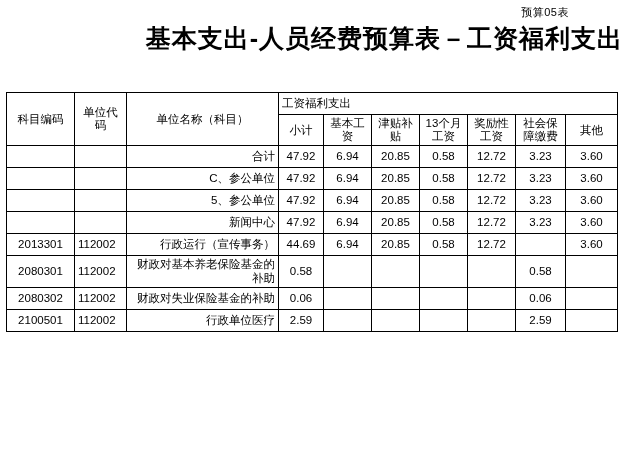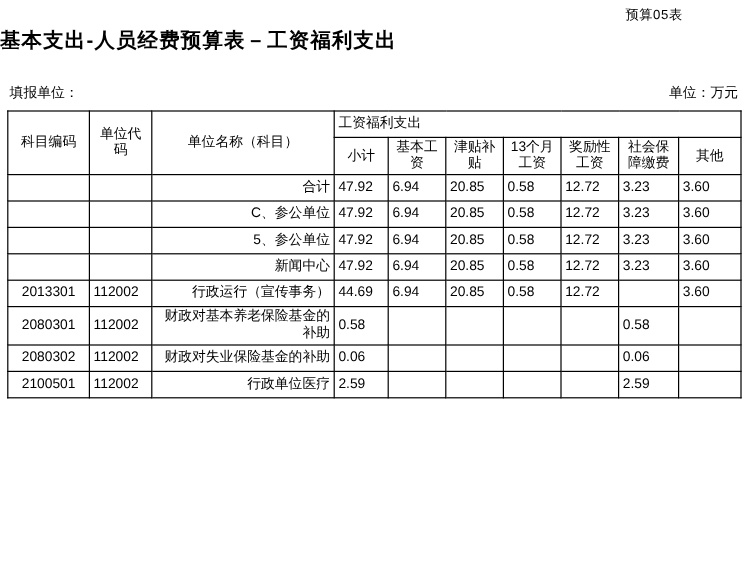--- a/index.html
+++ b/index.html
@@ -26,22 +26,22 @@
     top: 5px;
     right: 8px;
     font-size: 11px;
     letter-spacing: 0.5px;
   }
   .title {
     position: absolute;
     top: 22px;
     left: 0;
     width: 623px;
-    text-align: left;
-    font-size: 17px;
+    text-align: right;
+    font-size: 25px;
     font-weight: bold;
     letter-spacing: 1px;
   }
   .meta-row {
     position: absolute;
     top: 70px;
     left: 0;
     width: 623px;
     height: 16px;
     font-size: 11.5px;
@@ -77,40 +77,36 @@
   .hdr {
     text-align: center;
   }
   .hdr-group {
     text-align: left;
     font-size: 11.5px;
   }
   .c-code { text-align: center; }
   .c-unitcode { text-align: left; padding-left: 4px; margin-top: 12px; }
   .c-name { text-align: right; }
-  .num { text-align: left; padding-right: 4px; }
+  .num { text-align: center; padding-right: 4px; }
   .name-indent-1 { padding-left: 46px; }
   .name-indent-2 { padding-left: 56px; }
   .name-indent-3 { padding-left: 66px; }
   .name-indent-4 { padding-left: 46px; }
   .two-line { line-height: 1.25; }
 </style>
 </head>
 <body>
 
 <div class="page">
 
   <div class="form-code">预算05表</div>
 
   <div class="title">基本支出-人员经费预算表－工资福利支出</div>
 
-  <div class="meta-row">
-    <span class="meta-left">填报单位：</span>
-    <span class="meta-right">单位：万元</span>
-  </div>
 
   <table class="budget">
     <colgroup>
       <col style="width:68px">
       <col style="width:52px">
       <col style="width:152px">
       <col style="width:45px">
       <col style="width:48px">
       <col style="width:48px">
       <col style="width:48px">

